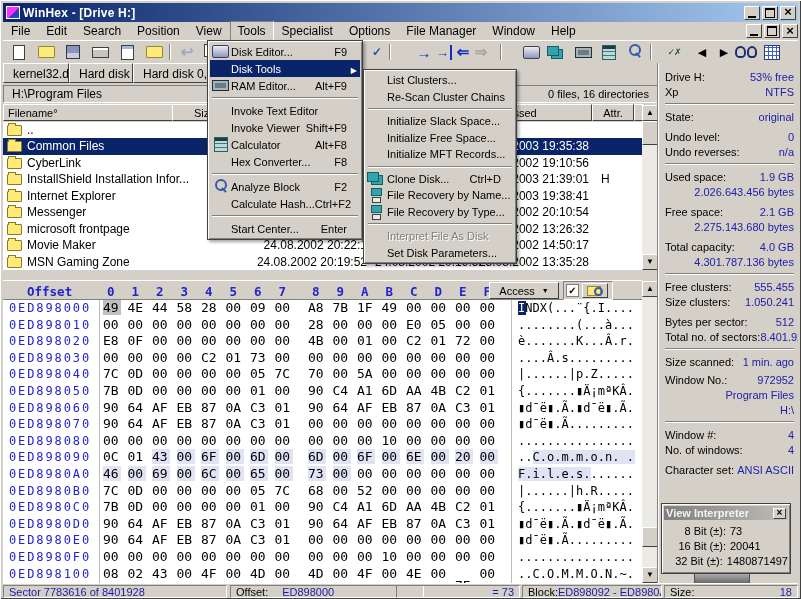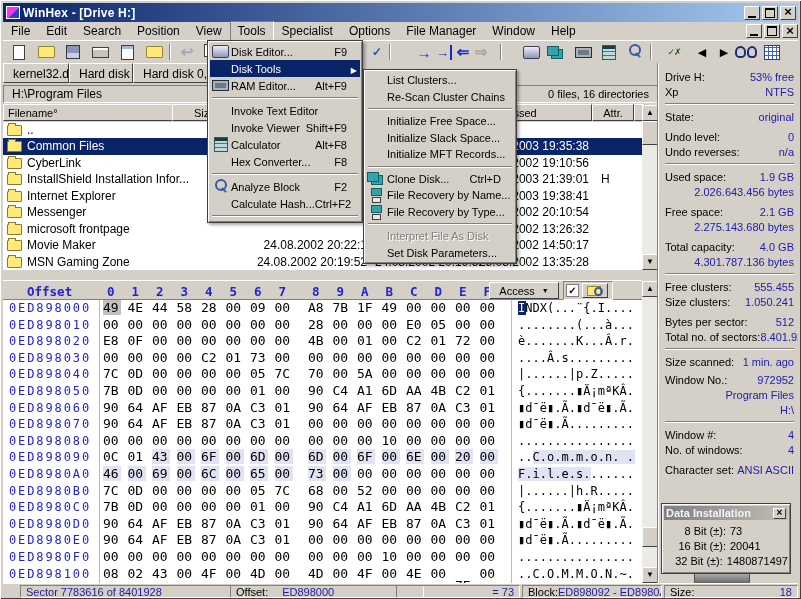--- a/index.html
+++ b/index.html
@@ -1008,21 +1008,21 @@
     <div class="prow">
       <span class="plabel">Character set:</span>
       <span class="pvalue">ANSI ASCII</span>
     </div>
   </div>
 
 <div class="diskdeco"></div>
 
 <div class="dataint">
   <div class="dititle">
-    <span>Data Installation</span>
+    <span>View Interpreter</span>
     <span class="dix">×</span>
   </div>
   <div id="dirows" style="padding-top:3px">
       <div class="dirow">
         <span class="dilabel">8 Bit (±):</span>
         <span class="divalue">73</span>
       </div>
       <div class="dirow">
         <span class="dilabel">16 Bit (±):</span>
         <span class="divalue">20041</span>
@@ -1077,41 +1077,46 @@
       <span class="micon magnifier-icon"></span>
       <span class="mlabel">Analyze Block</span>
       <span class="mshort">F2</span>
     </div>
     <div class="mitem">
       <span class="micon"></span>
       <span class="mlabel">Calculate Hash...</span>
       <span class="mshort">Ctrl+F2</span>
     </div>
     <div class="msep"></div>
+    <div class="mitem">
+      <span class="micon"></span>
+      <span class="mlabel">Start Center...</span>
+      <span class="mshort">Enter</span>
+    </div>
   </div>
 <div class="menu sub-menu" id="submenu">
     <div class="mitem">
       <span class="micon"></span>
       <span class="mlabel">List Clusters...</span>
       <span class="mshort"></span>
     </div>
     <div class="mitem">
       <span class="micon"></span>
       <span class="mlabel">Re-Scan Cluster Chains</span>
       <span class="mshort"></span>
     </div>
     <div class="msep"></div>
     <div class="mitem">
       <span class="micon"></span>
+      <span class="mlabel">Initialize Slack Space...</span>
+      <span class="mshort"></span>
+    </div>
+    <div class="mitem">
+      <span class="micon"></span>
       <span class="mlabel">Initialize Free Space...</span>
-      <span class="mshort"></span>
-    </div>
-    <div class="mitem">
-      <span class="micon"></span>
-      <span class="mlabel">Initialize Slack Space...</span>
       <span class="mshort"></span>
     </div>
     <div class="mitem">
       <span class="micon"></span>
       <span class="mlabel">Initialize MFT Records...</span>
       <span class="mshort"></span>
     </div>
     <div class="msep"></div>
     <div class="mitem">
       <span class="micon clone-disk-icon"></span>
@@ -1135,21 +1140,21 @@
       <span class="mshort"></span>
     </div>
     <div class="mitem">
       <span class="micon"></span>
       <span class="mlabel">Set Disk Parameters...</span>
       <span class="mshort"></span>
     </div>
   </div>
 
 <div class="statusbar">
-  <span class="sp navy" style="left:17px;width:224px">Sector 7783616 of 8401928</span>
+  <span class="sp navy" style="left:0;width:224px">Sector 7783616 of 8401928</span>
   <span class="sp" style="left:227px;width:194px">
     <span>Offset:</span>
     <span class="navy" style="margin-left:14px">ED898000</span>
   </span>
   <span class="sp navy" style="left:393px;width:124px;justify-content:flex-end">= 73</span>
   <span class="sp" style="left:519px;width:140px">
     <span>Block:</span>
     <span class="navy" style="margin-left:auto">ED898092 - ED8980A9</span>
   </span>
   <span class="sp" style="left:661px;width:134px">

